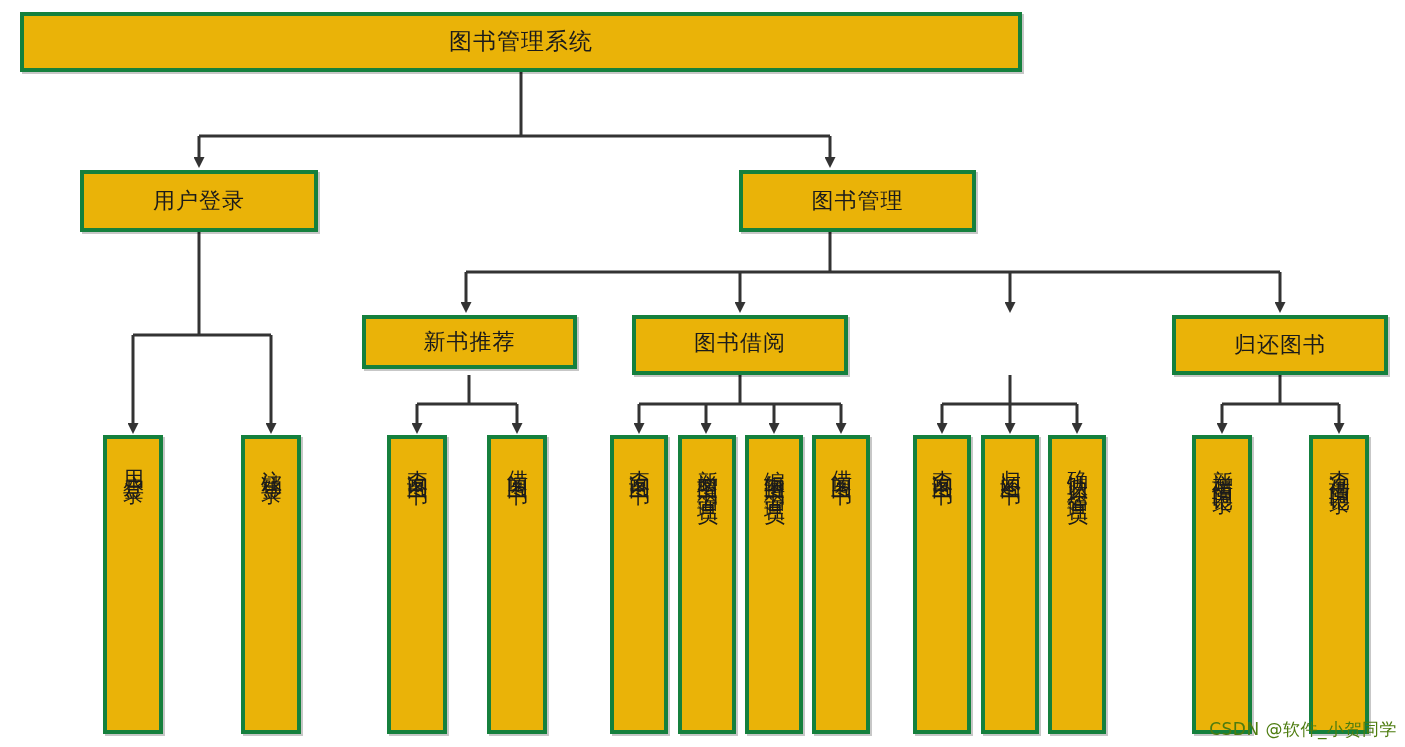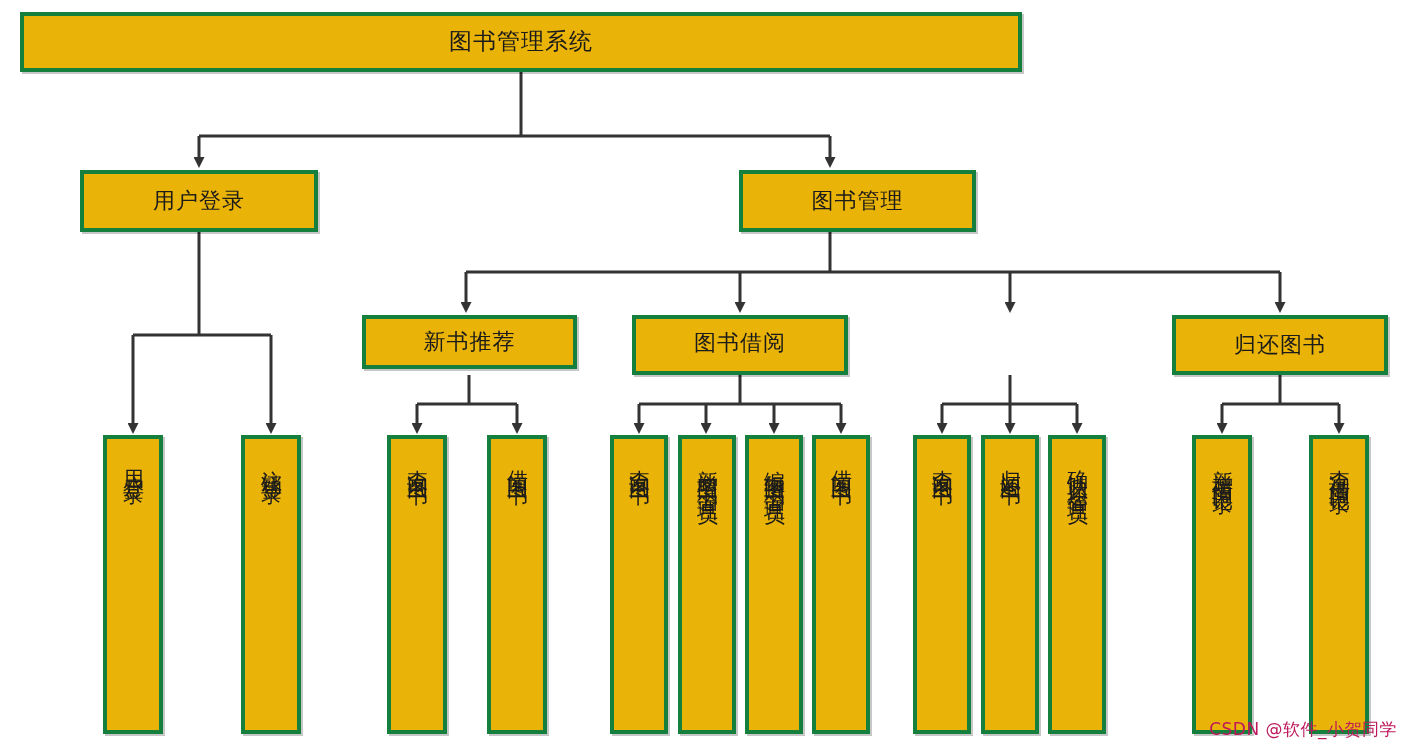--- a/index.html
+++ b/index.html
@@ -61,21 +61,21 @@
     font-size: 21px;
     line-height: 1.0;
     letter-spacing: 5px;
     white-space: nowrap;
   }
   .watermark {
     position: absolute;
     right: 8px;
     bottom: 6px;
     font-size: 17px;
-    color: #be185d;
+    color: #4d7c0f;
     letter-spacing: 0.5px;
     z-index: 3;
     white-space: nowrap;
   }
 </style>
 </head>
 <body>
 
 <div id="canvas">
 

